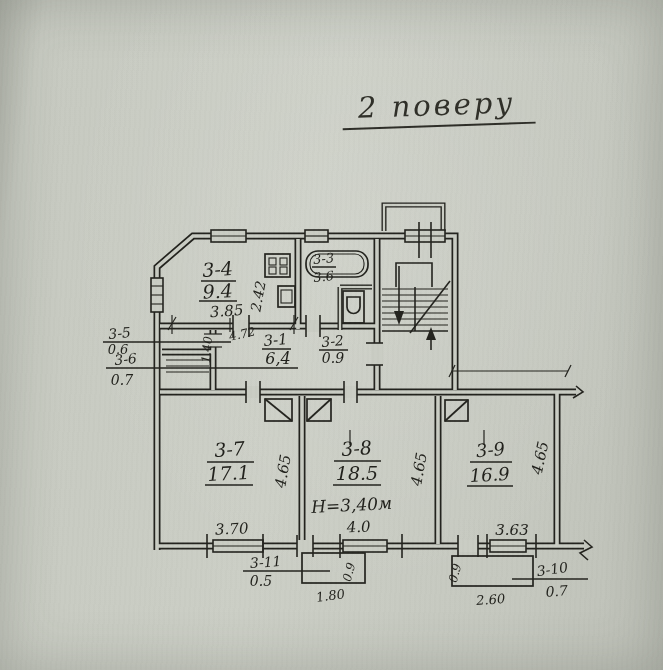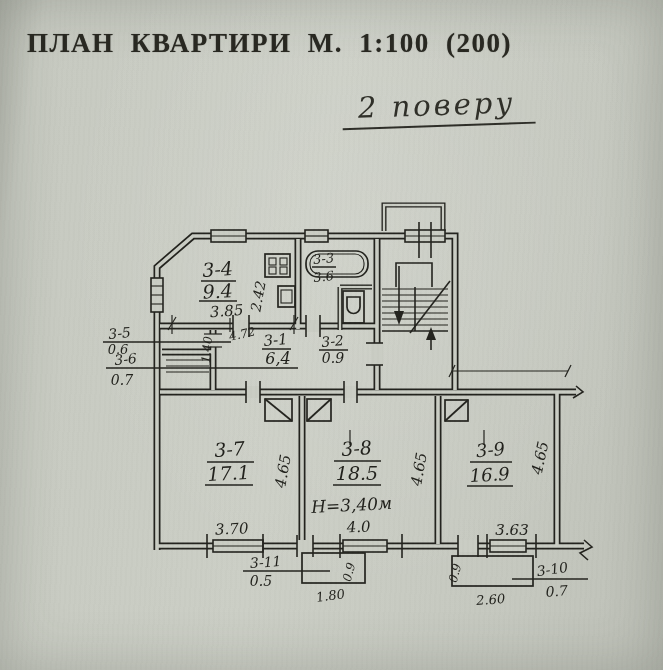--- a/index.html
+++ b/index.html
@@ -40,21 +40,20 @@
   .winbox{fill:#c9ccc3;stroke:#22221d;stroke-width:1.6;}
   .hw{font-family:"DejaVu Serif", serif;font-style:italic;fill:#1f1f1a;}
   .u{stroke:#22221d;stroke-width:1.5;}
   .arrowhead{fill:#22221d;stroke:none;}
 </style>
 </head>
 <body>
 
 <div id="paper">
 
-  <h1 class="title">ПЛАН КВАРТИРИ М. 1:100 (200)</h1>
   <div class="floor-note">2 поверу</div>
 
   <svg width="663" height="670" viewBox="0 0 663 670">
 
     <g>
       <path class="wo" d="M157,550 L157,267 L193,236 L455,236 L455,390"></path>
       <path class="wo" d="M298,239 L298,329"></path>
       <path class="wo" d="M160,326 L377,326"></path>
       <path class="wo" d="M377,239 L377,390"></path>
       <path class="wo" d="M160,392 L576,392"></path>

